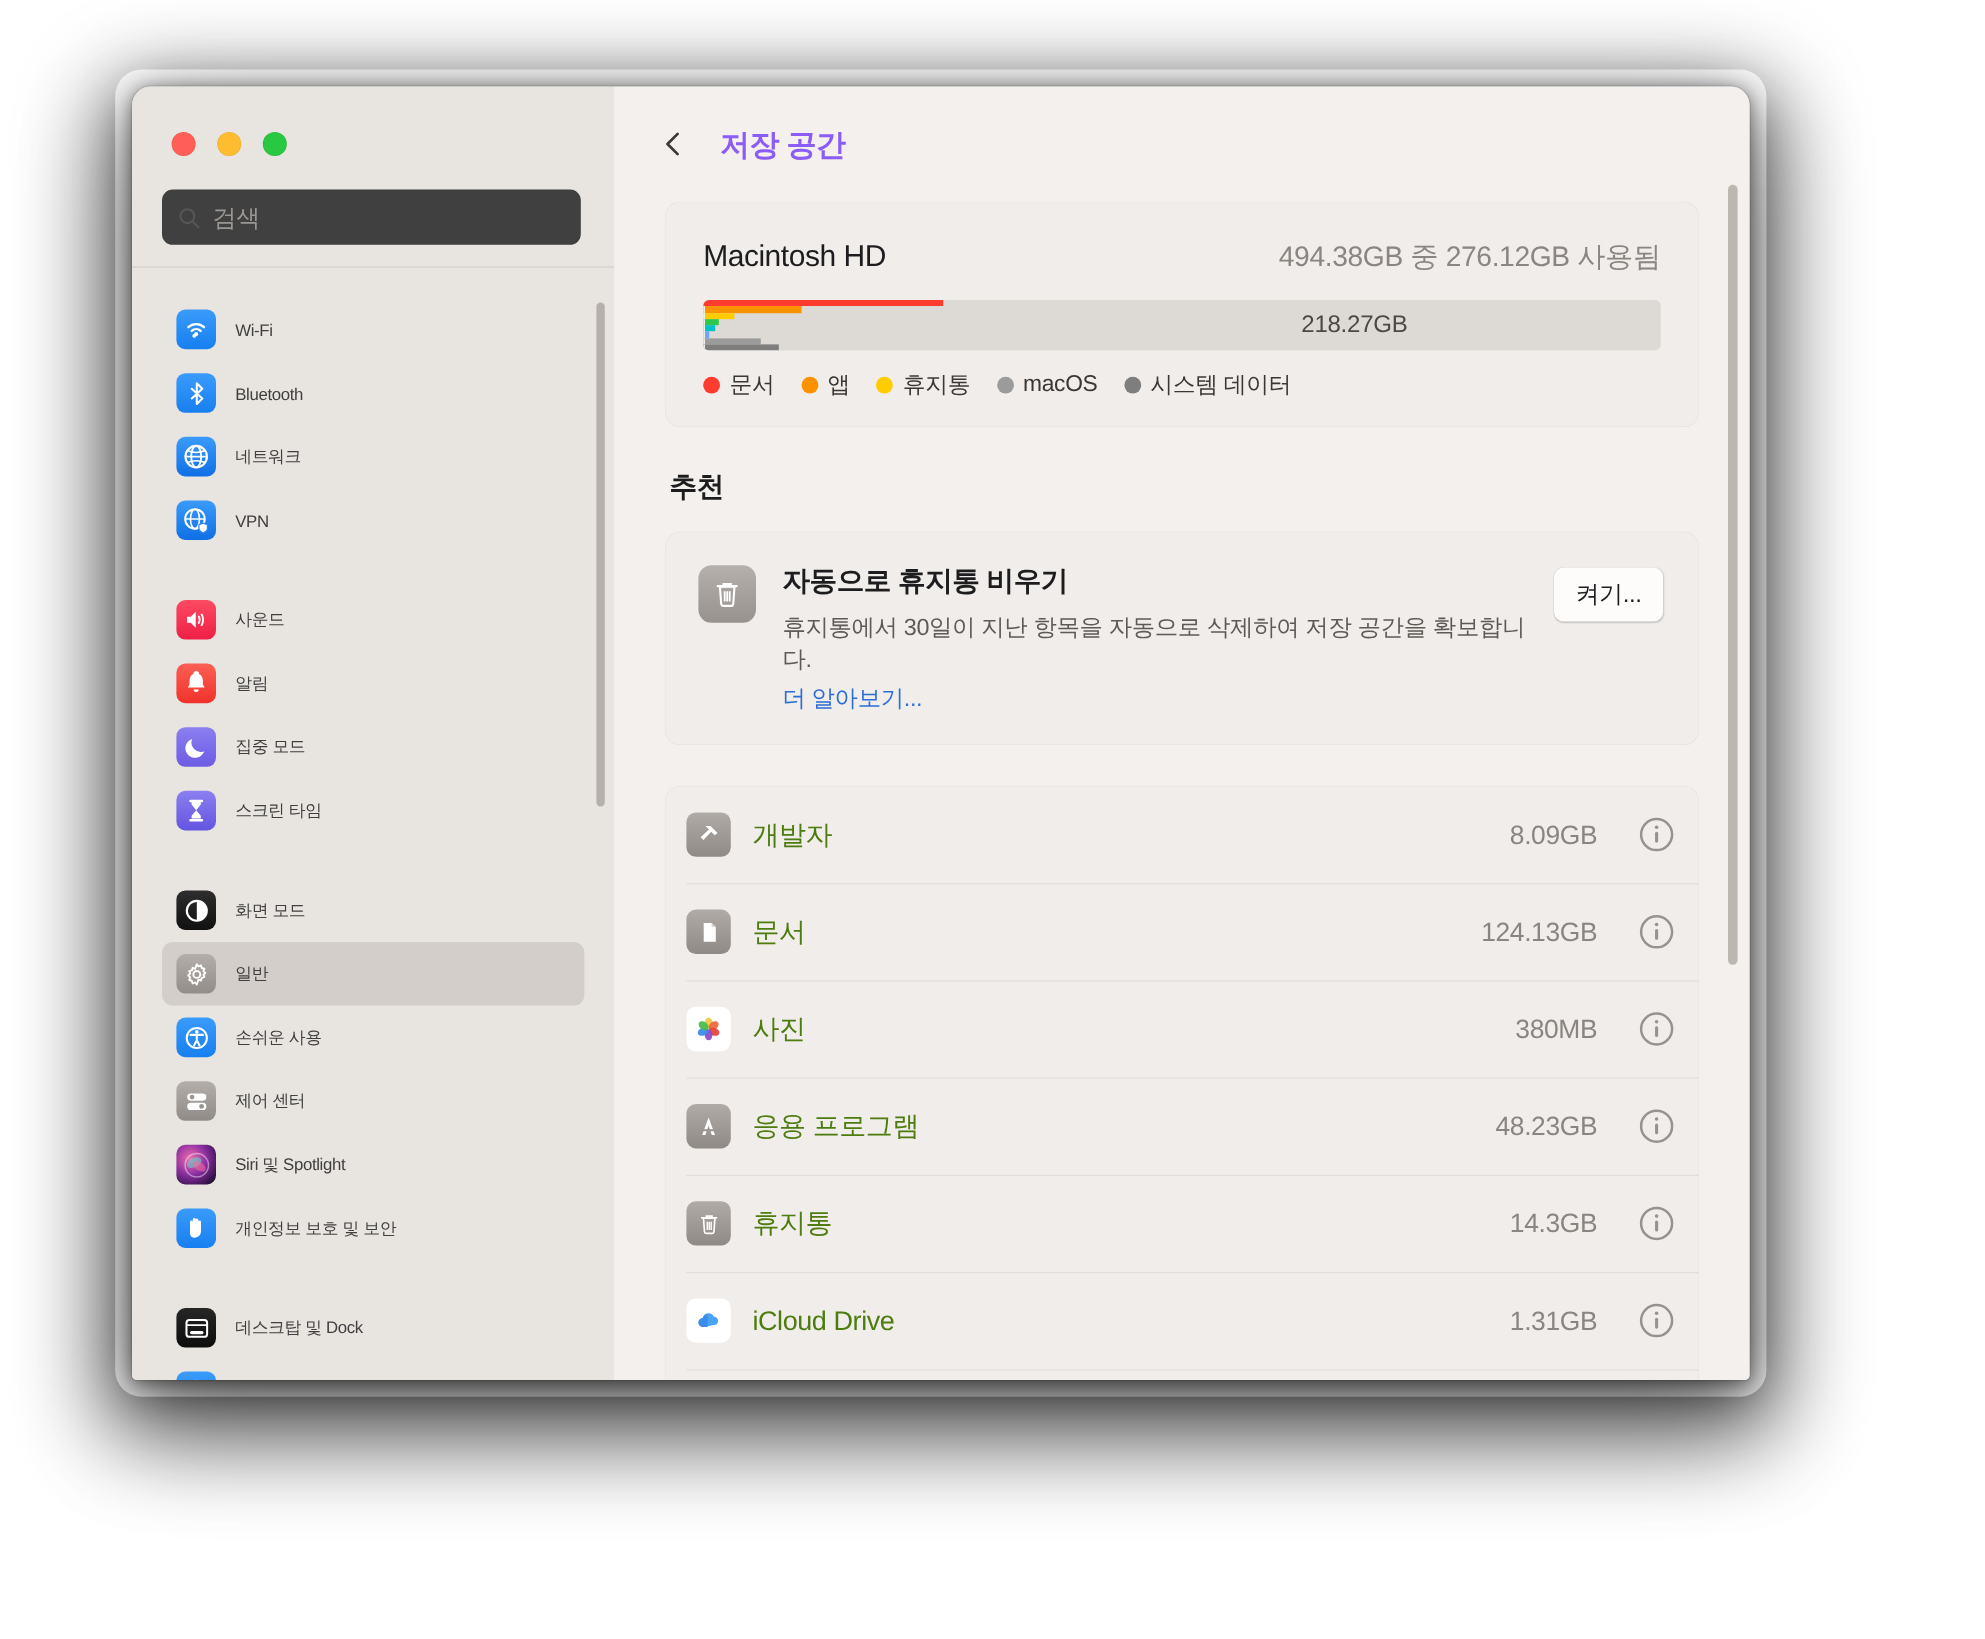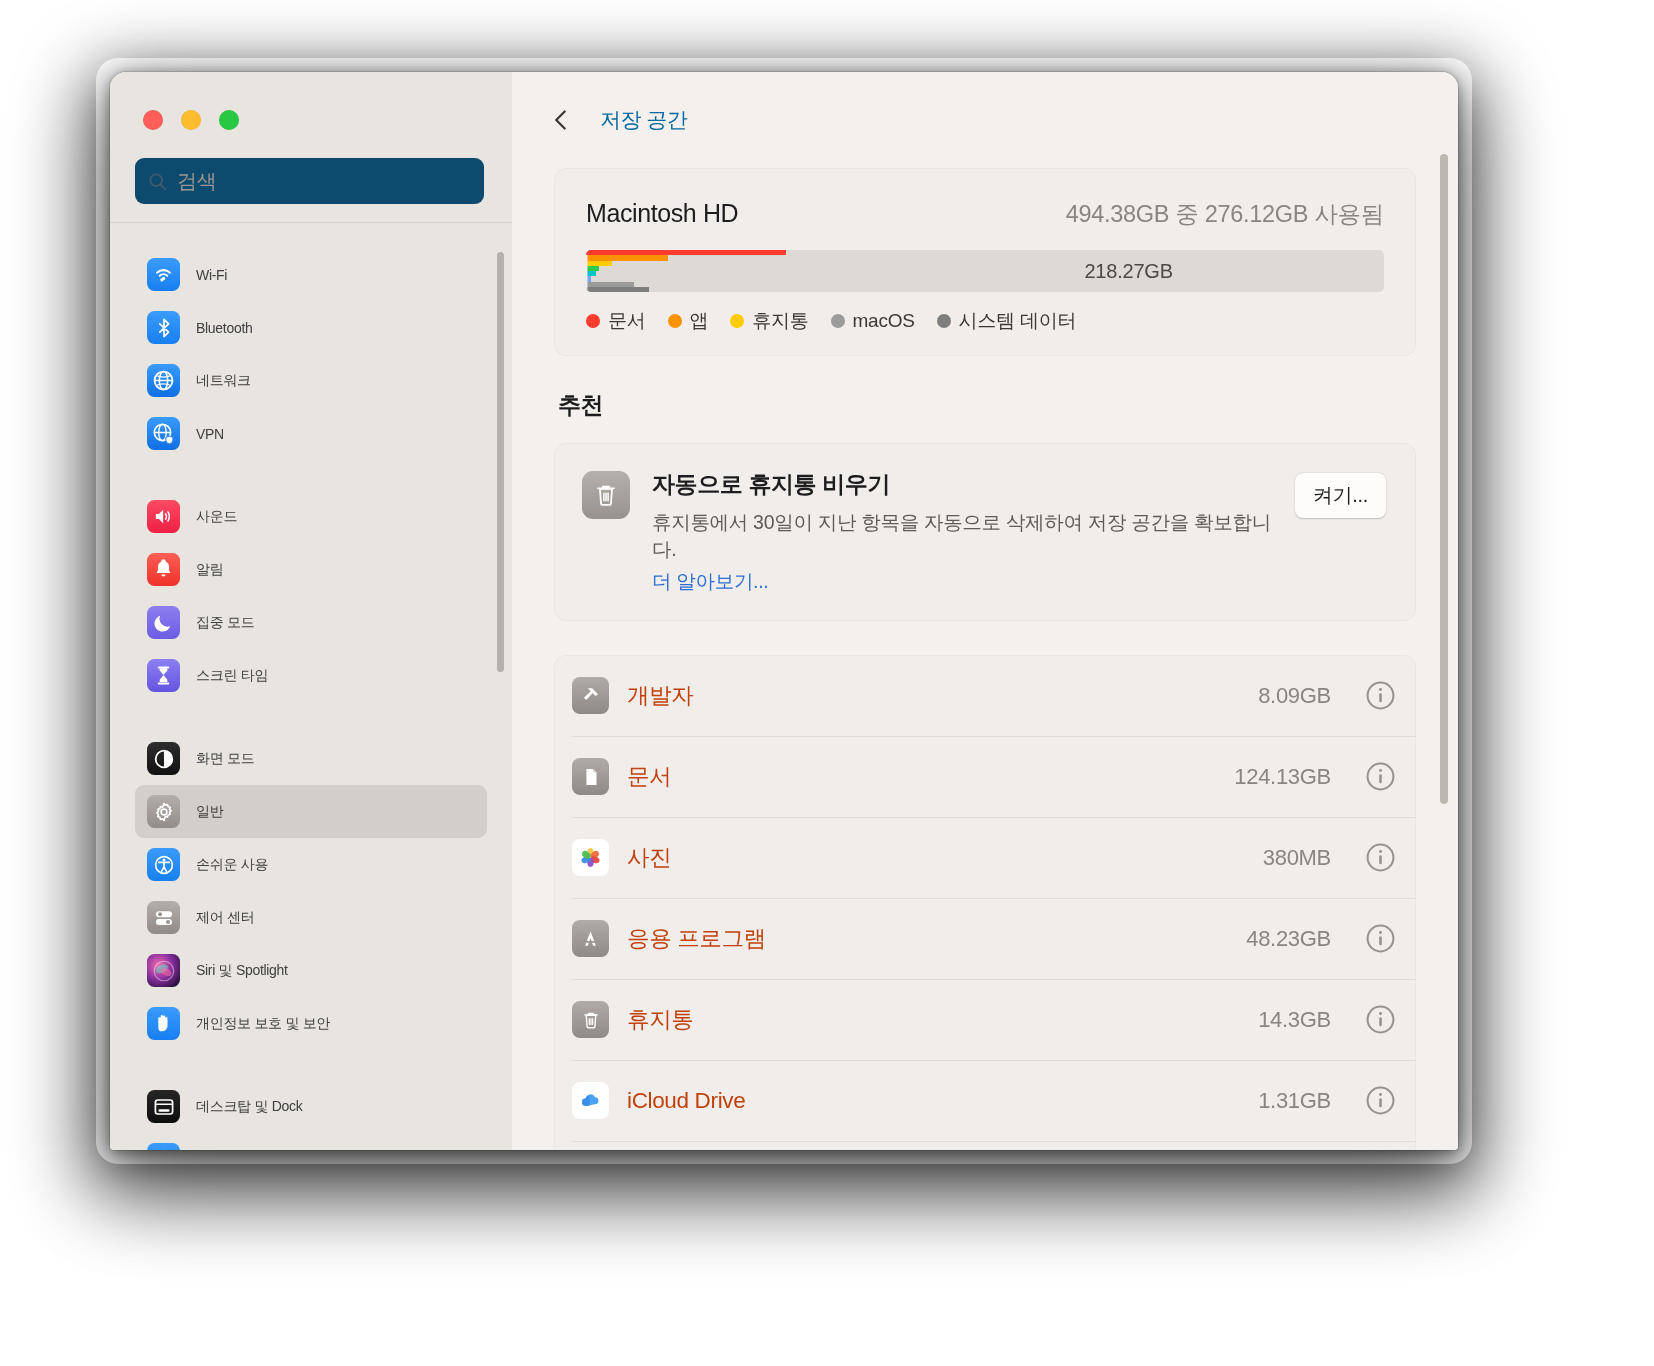--- a/index.html
+++ b/index.html
@@ -50,21 +50,21 @@
     height: 74px;
   }
   .dot { width: 20px; height: 20px; border-radius: 50%; }
   .dot.red { background: #ff5f57; box-shadow: inset 0 0 0 0.5px rgba(0,0,0,.08); }
   .dot.yellow { background: #febc2e; box-shadow: inset 0 0 0 0.5px rgba(0,0,0,.08); }
   .dot.green { background: #28c840; box-shadow: inset 0 0 0 0.5px rgba(0,0,0,.08); }
 
   .search-wrap { padding: 12px 28px 0 25px; }
   .search-box {
     height: 46px;
-    background: #0c4a6e;
+    background: #404040;
     border-radius: 9px;
     display: flex; align-items: center;
     padding: 0 12px;
     gap: 9px;
     box-shadow: inset 0 0 0 0.5px rgba(0,0,0,0.05);
   }
   .search-box .mag { width: 21px; height: 21px; flex: 0 0 21px; opacity: .55; }
   .search-ph { color: #9b9691; font-size: 20px; letter-spacing: -0.2px; }
 
   .side-sep { height: 1px; background: #d5d0cb; margin: 18px 0 0 0; }
@@ -110,21 +110,21 @@
     height: 96px;
     display: flex; align-items: center;
     padding-left: 36px;
     gap: 26px;
   }
   .back-btn {
     width: 26px; height: 34px;
     display: flex; align-items: center; justify-content: center;
     cursor: default;
   }
-  .page-title { font-size: 21px; color: #0369a1; letter-spacing: -0.5px; font-weight: 400; }
+  .page-title { font-size: 25px; color: #8b5cf6; letter-spacing: -0.5px; font-weight: 700; }
 
   .main-body { position: absolute; top: 96px; left: 0; right: 0; bottom: 0; overflow: hidden; }
 
   .card {
     background: #f1edea;
     border-radius: 13px;
     margin: 0 42px 0 42px;
     box-shadow: inset 0 0 0 0.5px rgba(0,0,0,0.055);
   }
 
@@ -209,21 +209,21 @@
   .lrow + .lrow:before {
     content:""; position:absolute; left: 18px; right: 0; top: 0;
     height: 1px; background: #e2ddd8;
   }
   .lr-icon {
     width: 37px; height: 37px; flex: 0 0 37px;
     border-radius: 8px;
     display:flex;align-items:center;justify-content:center;
     overflow:hidden;
   }
-  .lr-name { flex: 1 1 auto; font-size: 22.5px; color: #c2410c; letter-spacing: -0.35px; }
+  .lr-name { flex: 1 1 auto; font-size: 22.5px; color: #4d7c0f; letter-spacing: -0.35px; }
   .lr-size { font-size: 22px; color: #8a8580; letter-spacing: -0.3px; }
   .lr-info { width: 31px; height: 31px; flex:0 0 31px; margin-left: 16px; cursor: default; }
 
   .main-scrollbar {
     position: absolute;
     right: 10px; top: 82px;
     width: 8px; height: 650px;
     background: #bdb7b1;
     border-radius: 4px;
     z-index: 20;

